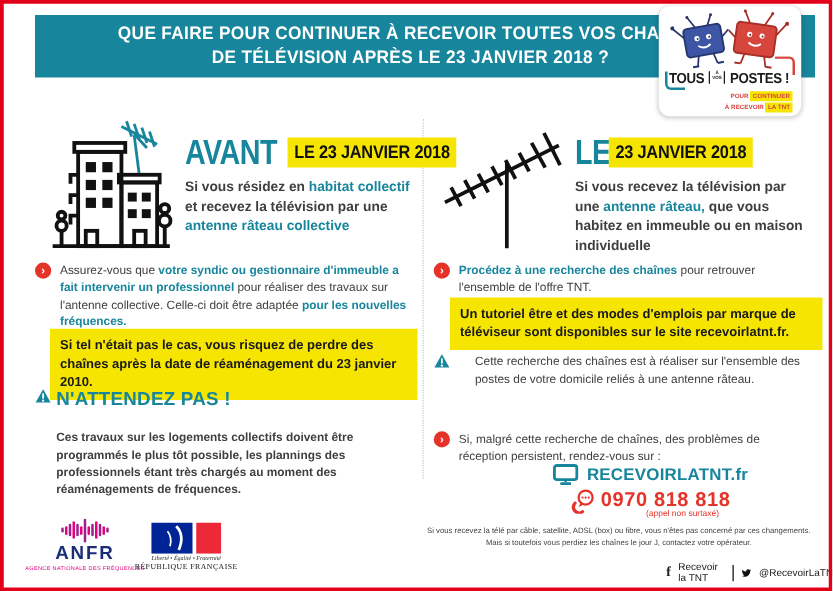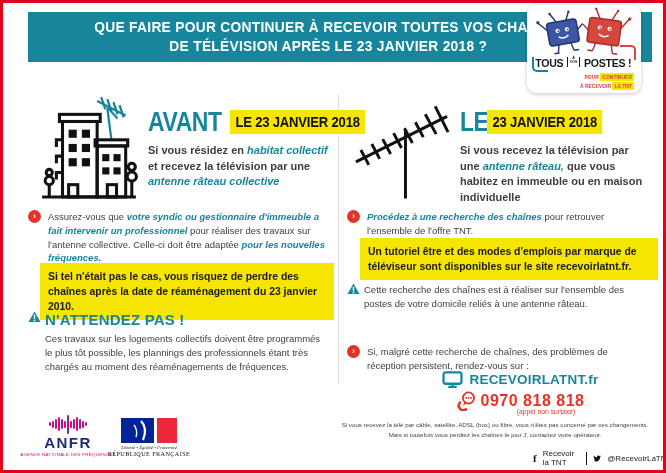--- a/index.html
+++ b/index.html
@@ -25,31 +25,31 @@
   .bracket-red{position:absolute;right:5px;top:40px;width:14px;height:13px;border-right:2px solid #d8453e;border-top:2px solid #d8453e;border-top-right-radius:5px;}
 
   
   .divider{left:338px;top:95px;height:288px;border-left:1px dotted #c8c8c8;}
 
   
   .title-row{display:flex;align-items:center;justify-content:center;}
   .title-main{color:#17869c;font-size:28px;font-weight:800;letter-spacing:-.5px;transform:scaleX(.82);transform-origin:left center;margin-right:-8px;}
   .date-box{background:#f6e500;color:#111;font-weight:800;font-size:14.5px;letter-spacing:-.2px;padding:4px 6px;white-space:nowrap;transform:scaleX(.9);transform-origin:left center;}
   .intro{font-size:11px;font-weight:700;line-height:1.42;color:#3e3e3d;}
-  .teal{color:#17869c;font-weight:800;font-style:italic;}
+  .teal{color:#17869c;font-weight:800;}
 
   
   .bullet{display:flex;align-items:flex-start;}
   .bullet-dot{flex:0 0 13px;width:13px;height:13px;border-radius:50%;background:#e6332a;color:#fff;font-size:9px;font-weight:800;line-height:13px;text-align:center;margin-right:7px;margin-top:0px;}
   .btext{font-size:9.5px;line-height:1.45;color:#3e3e3d;}
   .ybox{background:#f6e500;padding:6px 8px;font-size:10.4px;font-weight:800;line-height:1.45;color:#1a1a1a;}
   .warn{display:flex;align-items:flex-start;}
   .warn svg{flex:0 0 13px;margin-right:4px;margin-top:0;}
   .warn-title{color:#17869c;font-weight:800;font-size:15px;letter-spacing:.2px;}
-  .warn-body{font-size:9.5px;line-height:1.45;color:#3e3e3d;}
+  .warn-body{font-size:9.5px;line-height:1.45;color:#3e3e3d;margin-left:16px;}
 
   
   .site-row{display:flex;align-items:center;justify-content:center;gap:7px;}
   .site-text{color:#17869c;font-weight:800;font-size:13.5px;letter-spacing:.2px;}
   .phone-row{display:flex;align-items:center;justify-content:center;gap:5px;}
   .phone-text{color:#e6332a;font-weight:800;font-size:16px;letter-spacing:.5px;}
   .phone-note{color:#e6332a;font-size:6.8px;text-align:center;padding-left:26px;}
 
   
   .anfr{display:flex;flex-direction:column;align-items:center;width:92px;}
@@ -187,21 +187,21 @@
 
   <div class="abs ybox" style="left:40px;top:263px;width:278px;">Si tel n'était pas le cas, vous risquez de perdre des chaînes après la date de réaménagement du 23 janvier 2010.</div>
 
   <div class="abs warn" style="left:28px;top:311px;width:306px;flex-wrap:wrap;">
     <svg width="13" height="12" viewBox="0 0 14 13">
       <path d="M7 0.5 L13.5 12 H0.5 Z" fill="#17869c"></path>
       <rect x="6.2" y="4" width="1.6" height="4.5" fill="#fff"></rect>
       <circle cx="7" cy="10.3" r="1" fill="#fff"></circle>
     </svg>
     <span class="warn-title">N'ATTENDEZ PAS !</span>
-    <div class="warn-body" style="margin-left:17px;margin-top:4px;width:280px;">Ces travaux sur les logements collectifs doivent être programmés le plus tôt possible, les plannings des professionnels étant très chargés au moment des réaménagements de fréquences.</div>
+    <div class="warn-body" style="margin-left:17px;margin-top:16px;width:280px;font-weight:bold;">Ces travaux sur les logements collectifs doivent être programmés le plus tôt possible, les plannings des professionnels étant très chargés au moment des réaménagements de fréquences.</div>
   </div>
 
   <svg class="abs" style="left:350px;top:95px;" width="104" height="107" viewBox="0 0 105 105">
     <g stroke="#111" stroke-width="3" fill="none">
       <path d="M56 34 V103"></path>
       <path d="M6 66 L98 20"></path>
       <path d="M11 54 L19 69 M22 48 L30 63 M33 43 L41 58 M44 37 L52 52 M55 32 L63 47 M66 26 L74 41"></path>
       <path d="M76 18 L87 38 M86 10 L99 36"></path>
     </g>
   </svg>

